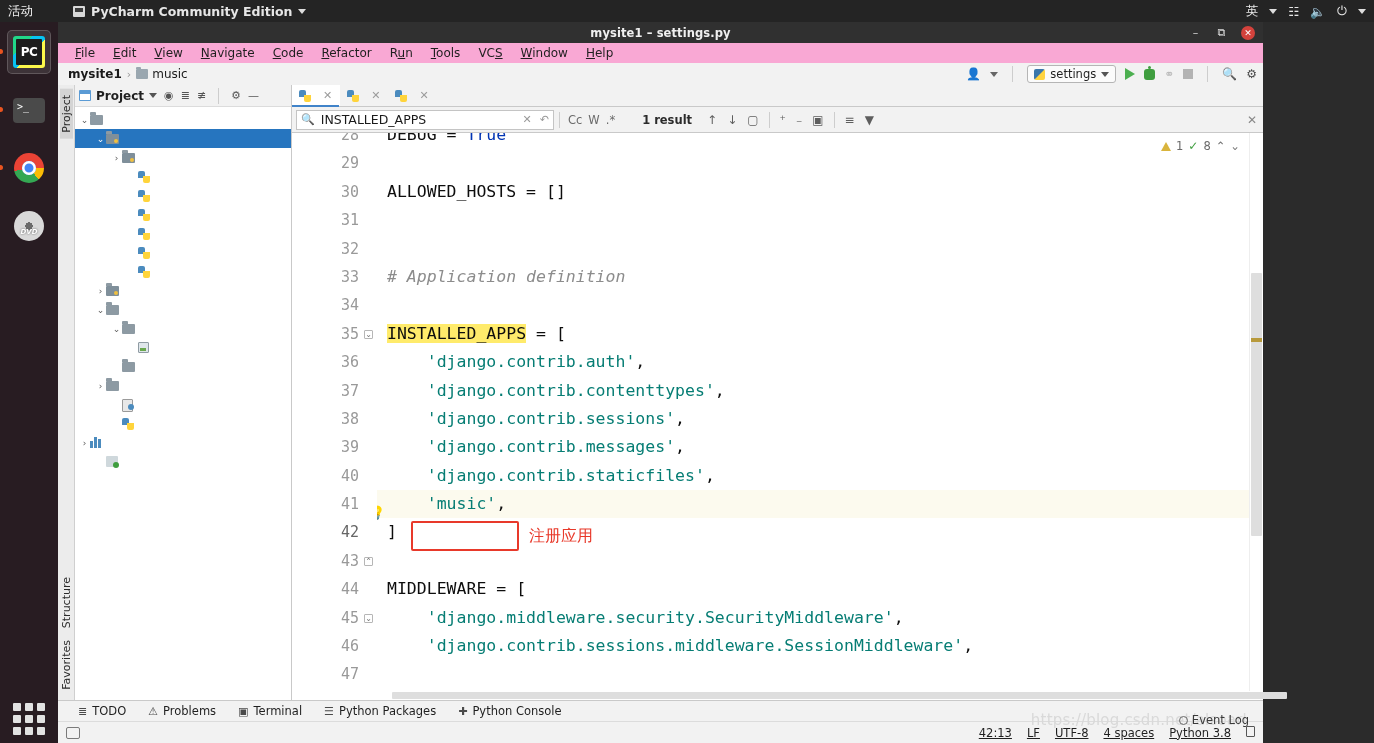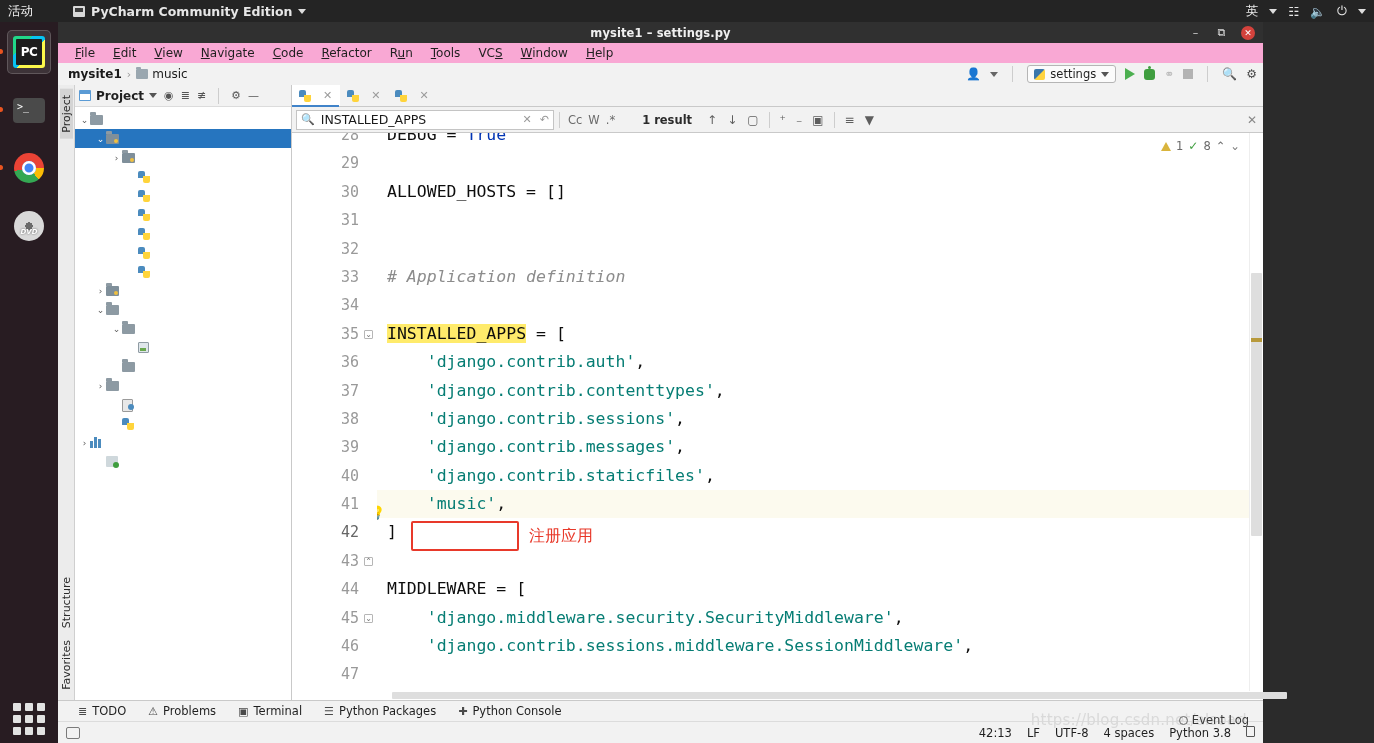--- a/index.html
+++ b/index.html
@@ -167,21 +167,21 @@
   #vmark { position:absolute; top:205px; right:1px; width:11px; height:4px; background:#b89a3c;}
   #hscroll { height:9px; background:#fff; position:relative; margin-left:85px;}
   #hthumb { position:absolute; left:15px; top:1px; height:7px; width:895px; background:#dedede; border-radius:1px;}
 
   
   #bottombar { height:21px; background:#f2f2f2; border-top:1px solid #c9c9c9; display:flex; align-items:center; padding-left:20px; gap:22px; flex:0 0 21px;}
   .bb { display:flex; align-items:center; gap:5px; font-size:11.5px; color:#1f1f1f;}
   .bb .bi { color:#4a4a4a; font-size:11px; display:inline-flex;}
   #statusbar { height:22px; background:#f2f2f2; border-top:1px solid #dcdcdc; display:flex; align-items:center; position:relative; padding-left:8px; flex:0 0 22px;}
   #statusbar .sb-left { width:14px;height:12px;border:1.5px solid #7a7a7a;border-radius:2px;}
-  #sb-right { position:absolute; right:8px; display:flex; align-items:flex-start; gap:15px; font-size:11.5px; color:#1f1f1f;}
+  #sb-right { position:absolute; right:8px; display:flex; align-items:flex-start; gap:15px; font-size:11.5px; color:#1f1f1f;text-decoration:underline;}
   #eventlog { position:absolute; right:14px; top:-9px; display:flex; align-items:center; gap:4px; font-size:11.5px; color:#3a3a3a;}
   .circ { width:9px;height:9px;border:1.3px solid #6a6a6a;border-radius:50%;}
   #watermark { position:absolute; right:16px; top:-11px; font-size:15px; color:#d9d9d9; letter-spacing:0.2px; white-space:nowrap; font-family:"DejaVu Sans","Liberation Sans",sans-serif;}
   .lock-ic { width:9px;height:11px; border:1.4px solid #555; border-radius:1px; position:relative; display:inline-block;}
 </style>
 </head>
 <body>
 
 <div id="gnome-bar">
   <div id="gnome-activities">活动</div>

